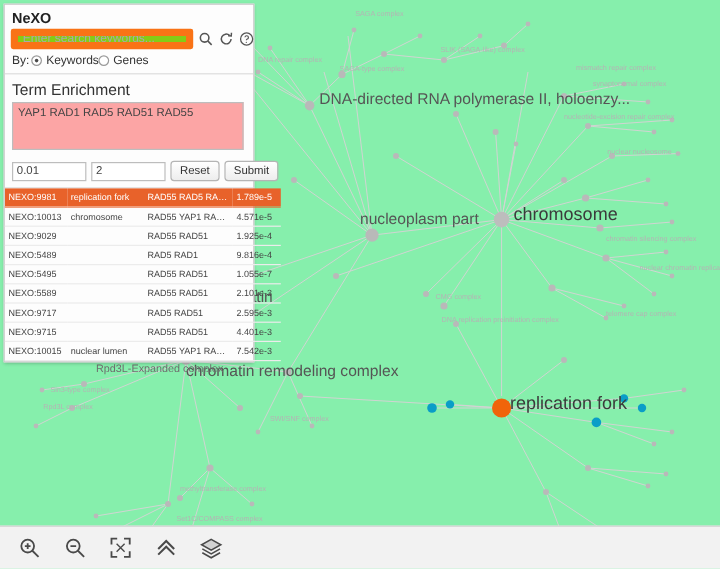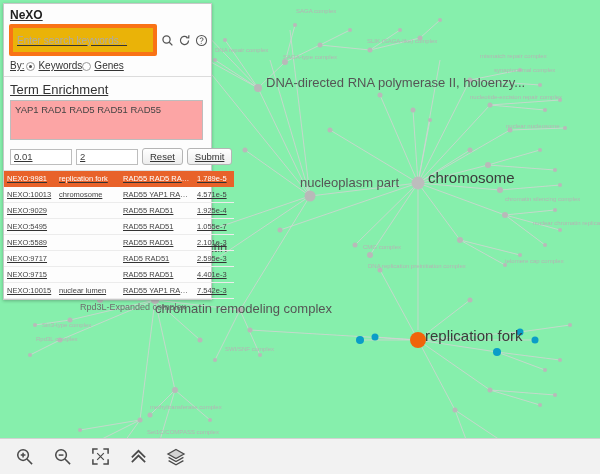--- a/index.html
+++ b/index.html
@@ -50,40 +50,39 @@
 
   
   #nexo-panel {
     position: absolute;
     left: 3px; top: 3px;
     width: 207px;
     background: #fdfdfd;
     border: 1px solid #c8c8c8;
     box-shadow: 0 1px 3px rgba(0,0,0,0.25);
     z-index: 20;
-    text-decoration: underline;
   }
   #panel-title {
     font-size: 12px;
     font-weight: bold;
     color: #222;
     padding: 4px 6px 2px 6px;
   }
   .search-row {
     display: flex;
     align-items: center;
     padding: 0 5px 4px 5px;
     gap: 4px;
   }
   #search-input {
     flex: 1;
-    height: 32px;
-    border: 4px solid #f97316;
+    height: 17px;
+    border: 6px solid #f97316;
     border-radius: 2px;
-    background: #eab308;
+    background: #84cc16;
     font-size: 10px;
     color: #555;
     padding: 0 4px;
     box-sizing: border-box;
   }
   #search-input::placeholder { color: #aaa; }
   .icon-btn {
     width: 16px; height: 16px;
     display: flex; align-items: center; justify-content: center;
     color: #666;
@@ -93,21 +92,21 @@
 
   .radio-row {
     display: flex;
     align-items: center;
     gap: 0;
     padding: 0 6px 5px 6px;
     font-size: 10px;
     color: #333;
   }
   .radio-row .by-label { margin-right: 2px; }
-  .radio-opt { display: flex; align-items: flex-end; gap: 3px; cursor: pointer; }
+  .radio-opt { display: flex; align-items: center; gap: 3px; cursor: pointer; }
   .radio-dot {
     width: 9px; height: 9px;
     border-radius: 50%;
     border: 1px solid #9a9a9a;
     background: #fff;
     box-sizing: border-box;
     position: relative;
   }
   .radio-dot.checked::after {
     content: "";
@@ -521,20 +520,26 @@
           <td class="col-genes">RAD55 YAP1 RAD5 RAD51 RAD1</td>
           <td class="col-p">4.571e-5</td>
         </tr>
         <tr>
           <td class="col-id">NEXO:9029</td>
           <td class="col-name"></td>
           <td class="col-genes">RAD55 RAD51</td>
           <td class="col-p">1.925e-4</td>
         </tr>
         <tr>
+          <td class="col-id">NEXO:5489</td>
+          <td class="col-name"></td>
+          <td class="col-genes">RAD5 RAD1</td>
+          <td class="col-p">9.816e-4</td>
+        </tr>
+        <tr>
           <td class="col-id">NEXO:5495</td>
           <td class="col-name"></td>
           <td class="col-genes">RAD55 RAD51</td>
           <td class="col-p">1.055e-7</td>
         </tr>
         <tr>
           <td class="col-id">NEXO:5589</td>
           <td class="col-name"></td>
           <td class="col-genes">RAD55 RAD51</td>
           <td class="col-p">2.101e-3</td>

